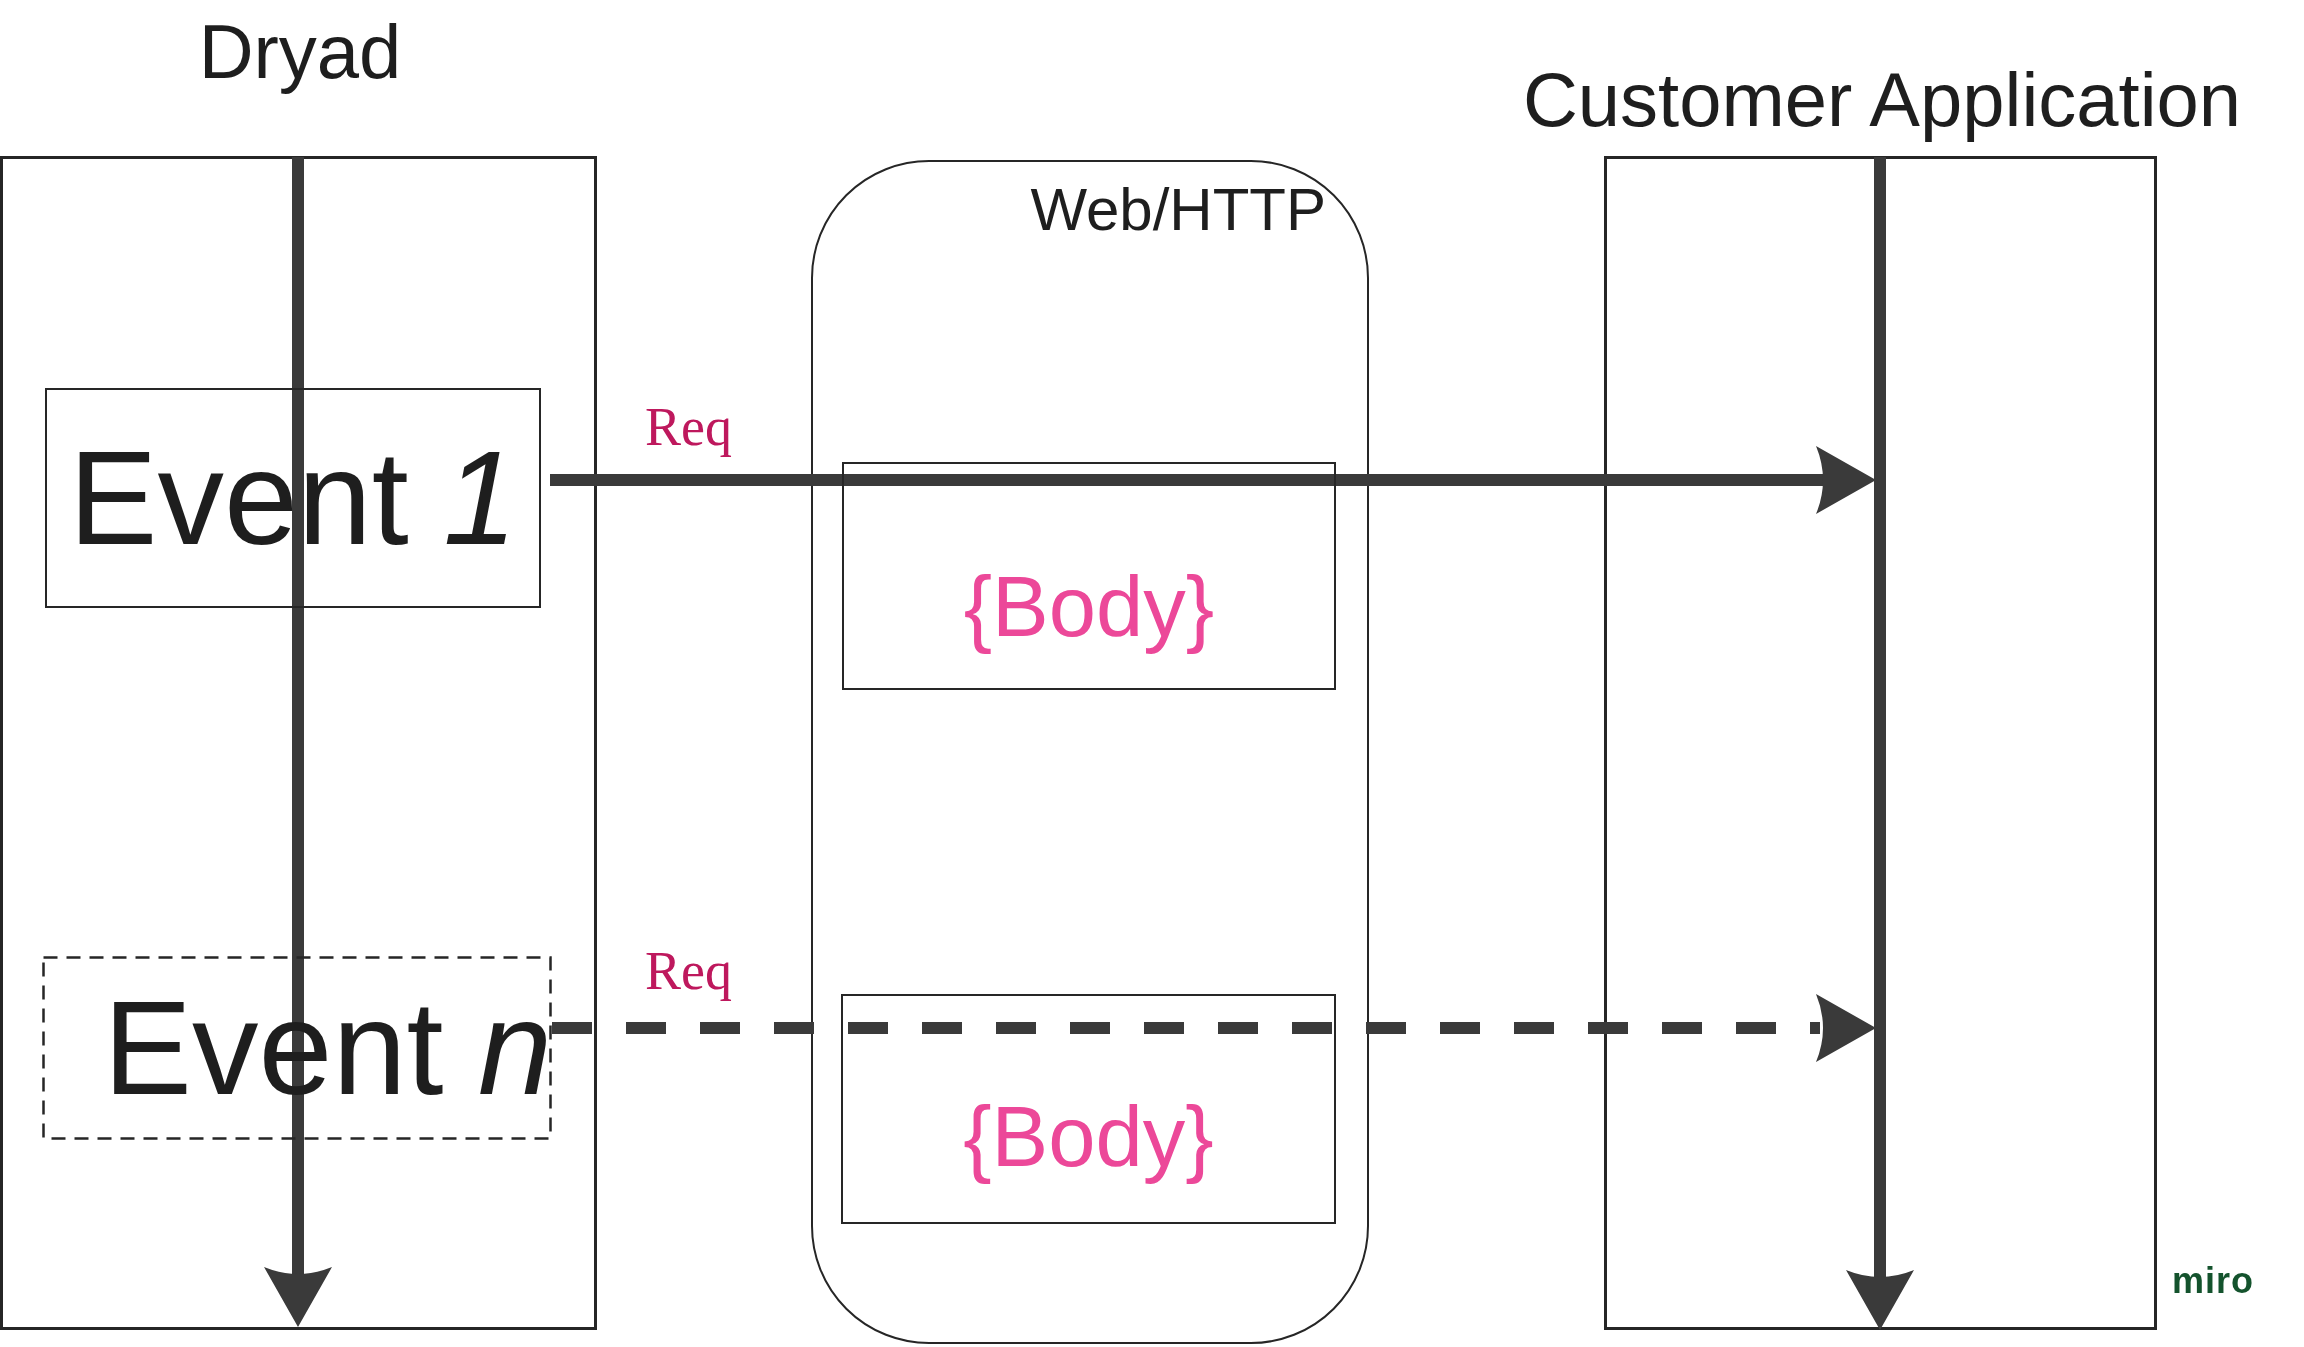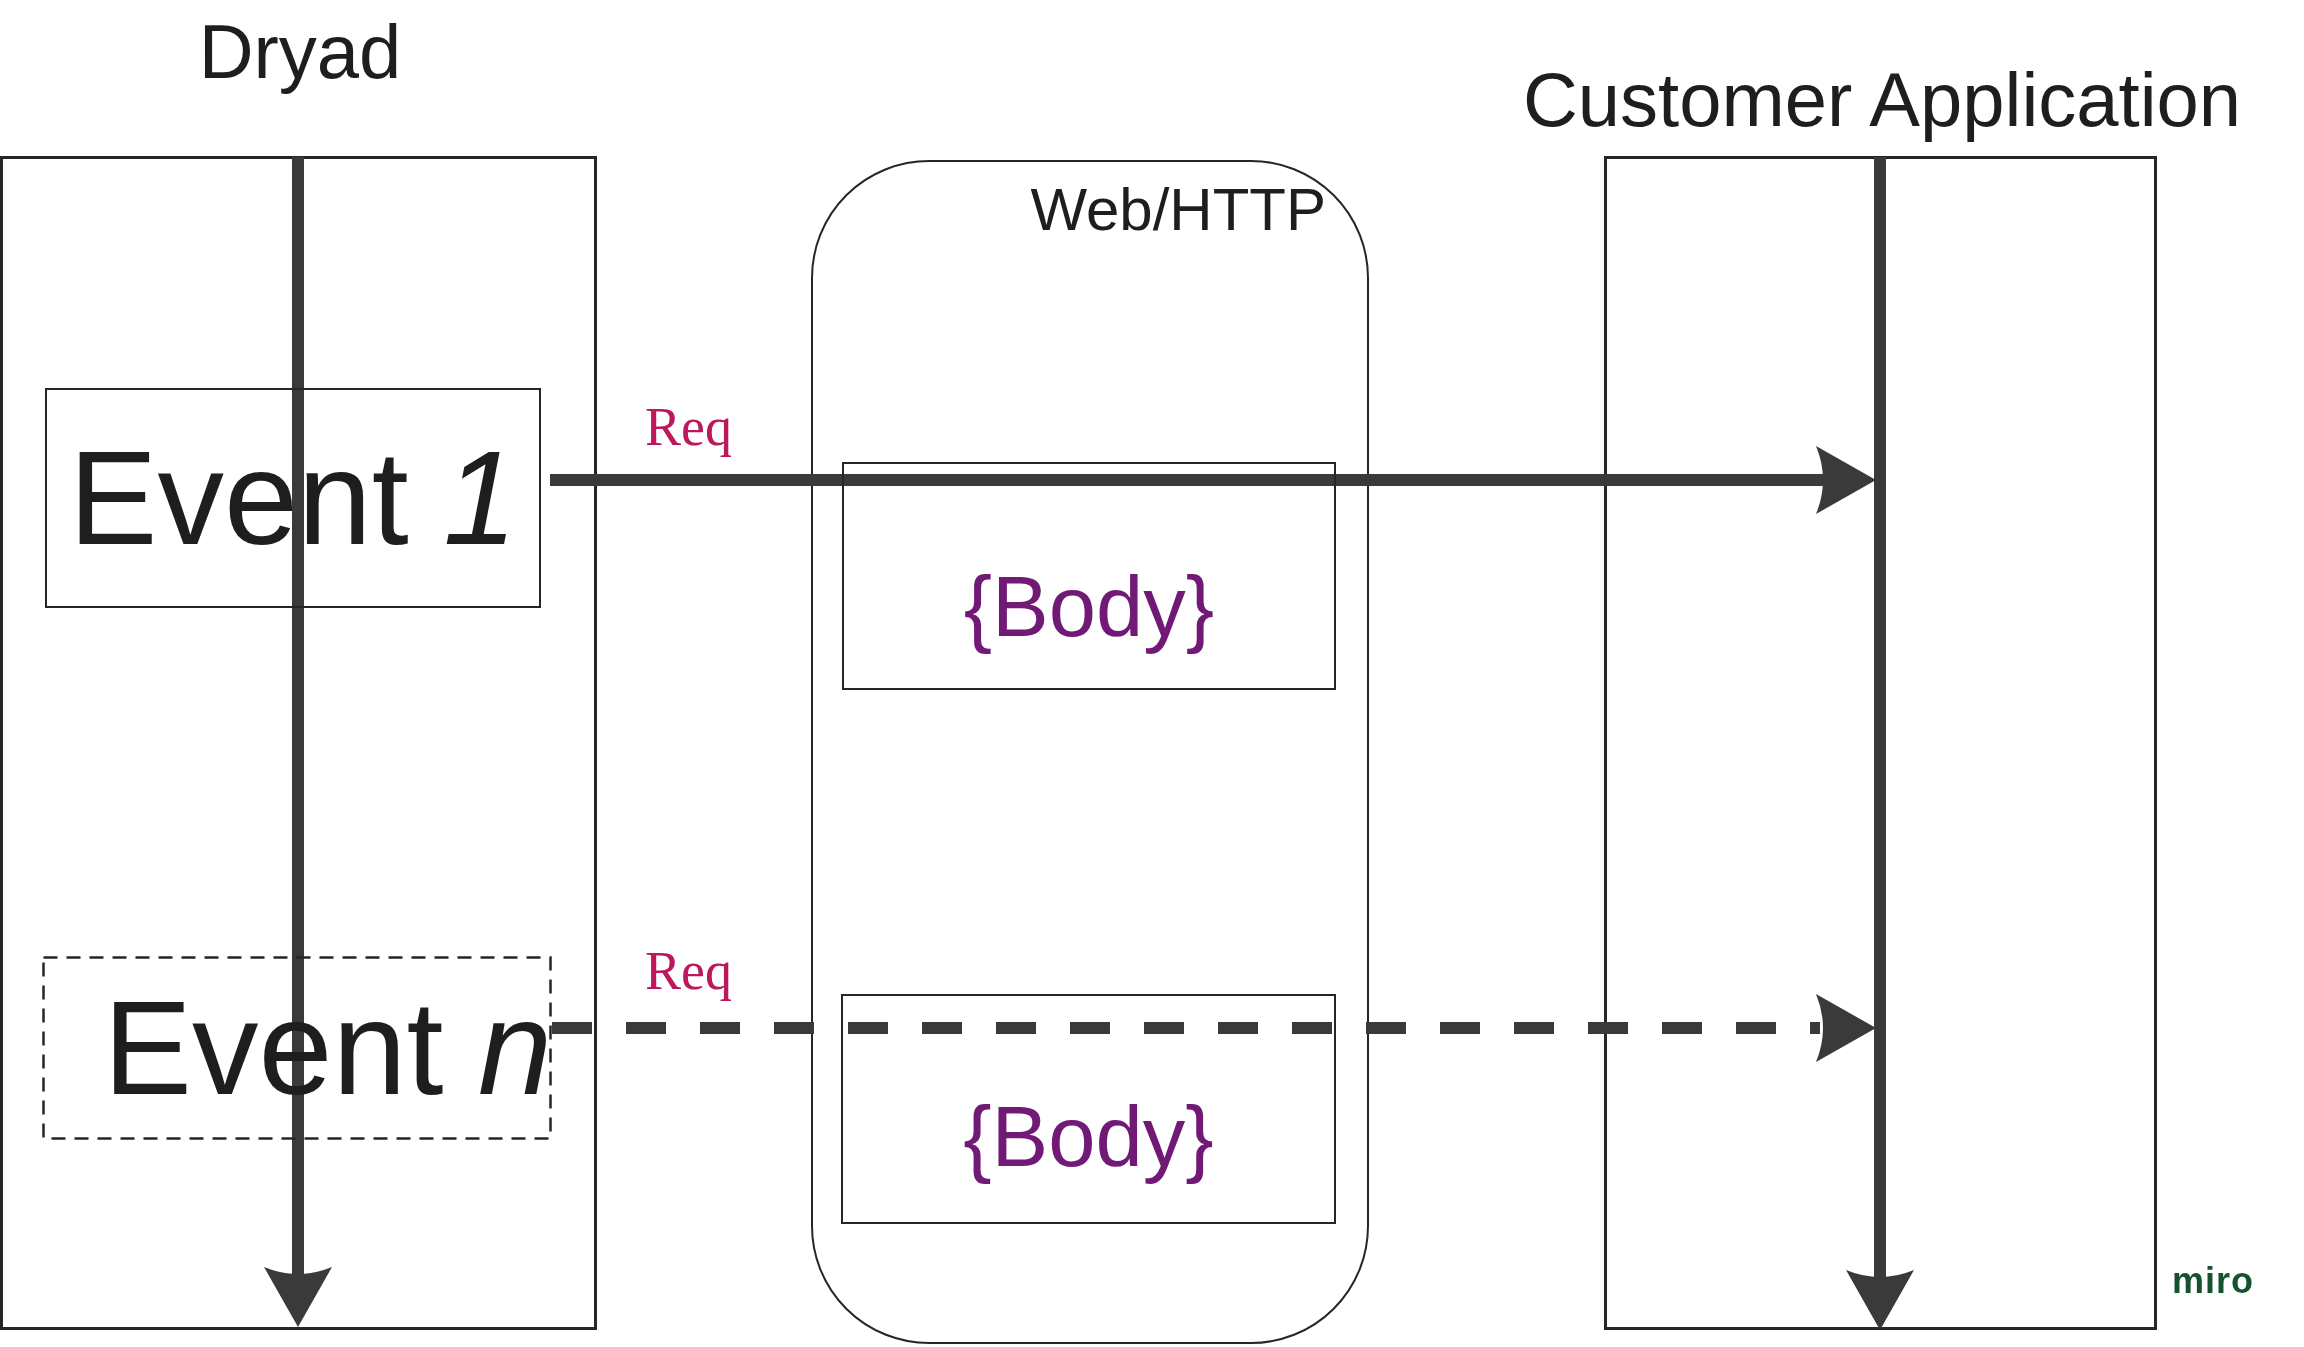--- a/index.html
+++ b/index.html
@@ -110,21 +110,21 @@
     display: flex;
     align-items: center;
     justify-content: center;
     background: transparent;
   }
   .body-1 { left: 842px; top: 462px; width: 494px; height: 228px; padding-top: 16px; }
   .body-2 { left: 841px; top: 994px; width: 495px; height: 230px; padding-top: 10px; }
   .body-label {
     font-size: 85px;
     line-height: 1;
-    color: #701a75;
+    color: #ec4899;
     margin-top: 44px;
   }
 
   
   .wires {
     position: absolute;
     left: 0; top: 0;
     width: 2304px;
     height: 1347px;
     pointer-events: none;

